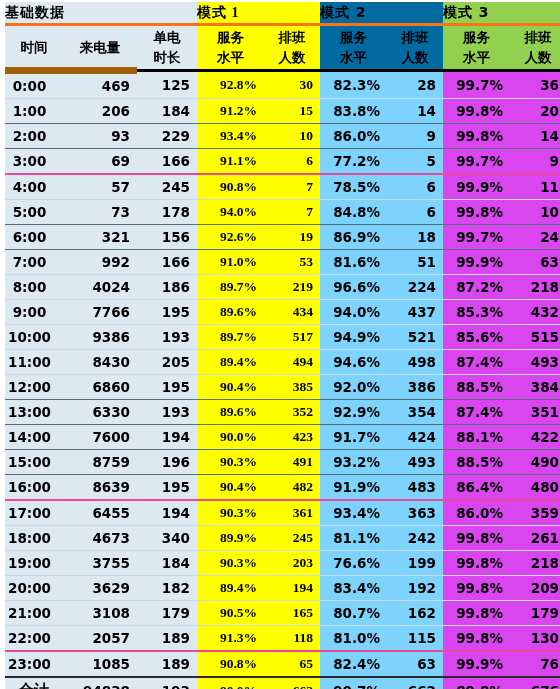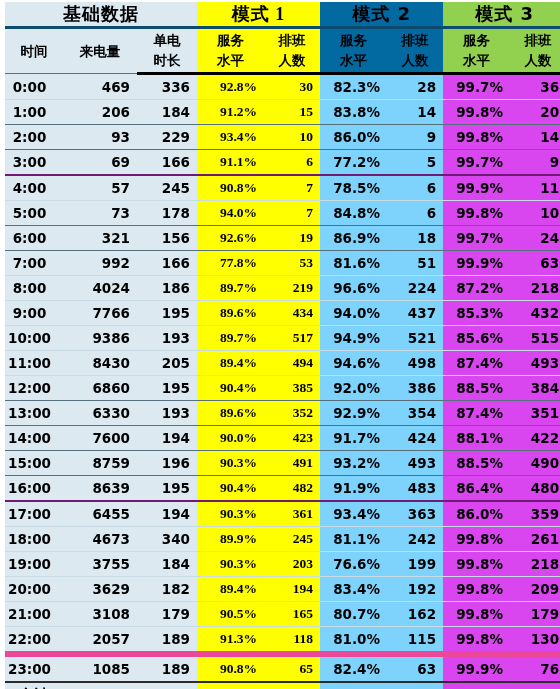--- a/index.html
+++ b/index.html
@@ -45,55 +45,54 @@
   .bg-base  { background: #dce9f0; }
   .bg-m1    { background: #ffff00; font-family: Liberation Serif, serif; }
   .bg-m2    { background: #0369a1; }
   .bg-m2b   { background: #7dd3fc; }
   .bg-m3    { background: #92d050; }
   .bg-m3b   { background: #d946ef; }
 
   
   tr.title-row td {
     height: 21px;
-    text-align: center;
-    font-size: 18px;
+    font-size: 14px;
     letter-spacing: 1px;
-    border-bottom: 3px solid #0c4a6e;
+    border-bottom: 3px solid #f97316;
   }
 
   
   tr.head-row td {
     height: 20px;
     text-align: center;
     font-size: 13.5px;
   }
   tr.head-row.head-a td { padding-top: 2px; }
   tr.head-row.head-b td { border-bottom: 3px solid #000000; padding-bottom: 1px; }
   td.head-span {
     text-align: center;
     font-size: 13.5px;
-    border-bottom: 1px solid #a16207;
+    border-bottom: 7px solid #a16207;
   }
 
   
   tr.data-row td {
     height: 24px;
     text-align: right;
     padding-right: 7px;
     font-size: 13.5px;
     border-top: 1px solid #9bb7c4;
   }
   tr.data-row td.c-time-cell { text-align: center; padding-right: 9px; }
 
   
-  tr.sep-strong td { border-top: 2px solid #701a75; }
+  tr.sep-strong td { border-top: 2px solid #ec4899; }
   tr.sep-med td    { border-top: 1.5px solid #55707c; }
   tr.sep-light td  { border-top: 1px solid #c9dbe4; }
-  tr.sep-white td  { border-top: 6px solid #ec4899; }
+  tr.sep-white td  { border-top: 2px solid #ec4899; }
 
   tr.total-row td {
     height: 25px;
     border-top: 2px solid #2b2b2b;
     border-bottom: 3px solid #1a1a1a;
   }
   tr.total-row td.c-time-cell {
     text-align: center;
     padding-right: 0;
     font-size: 15px;
@@ -145,21 +144,21 @@
         <td class="bg-m1">人数</td>
         <td class="bg-m2">水平</td>
         <td class="bg-m2">人数</td>
         <td class="bg-m3">水平</td>
         <td class="bg-m3">人数</td>
       </tr>
 
     <tr class="data-row sep-light">
           <td class="bg-base c-time-cell">0:00</td>
           <td class="bg-base">469</td>
-          <td class="bg-base">336</td>
+          <td class="bg-base">125</td>
           <td class="bg-m1">92.8%</td>
           <td class="bg-m1">30</td>
           <td class="bg-m2b">82.3%</td>
           <td class="bg-m2b">28</td>
           <td class="bg-m3b">99.7%</td>
           <td class="bg-m3b">36</td>
         </tr>
         <tr class="data-row sep-light">
           <td class="bg-base c-time-cell">1:00</td>
           <td class="bg-base">206</td>
@@ -223,21 +222,21 @@
           <td class="bg-m1">19</td>
           <td class="bg-m2b">86.9%</td>
           <td class="bg-m2b">18</td>
           <td class="bg-m3b">99.7%</td>
           <td class="bg-m3b">24</td>
         </tr>
         <tr class="data-row sep-med">
           <td class="bg-base c-time-cell">7:00</td>
           <td class="bg-base">992</td>
           <td class="bg-base">166</td>
-          <td class="bg-m1">77.8%</td>
+          <td class="bg-m1">91.0%</td>
           <td class="bg-m1">53</td>
           <td class="bg-m2b">81.6%</td>
           <td class="bg-m2b">51</td>
           <td class="bg-m3b">99.9%</td>
           <td class="bg-m3b">63</td>
         </tr>
         <tr class="data-row sep-light">
           <td class="bg-base c-time-cell">8:00</td>
           <td class="bg-base">4024</td>
           <td class="bg-base">186</td>

